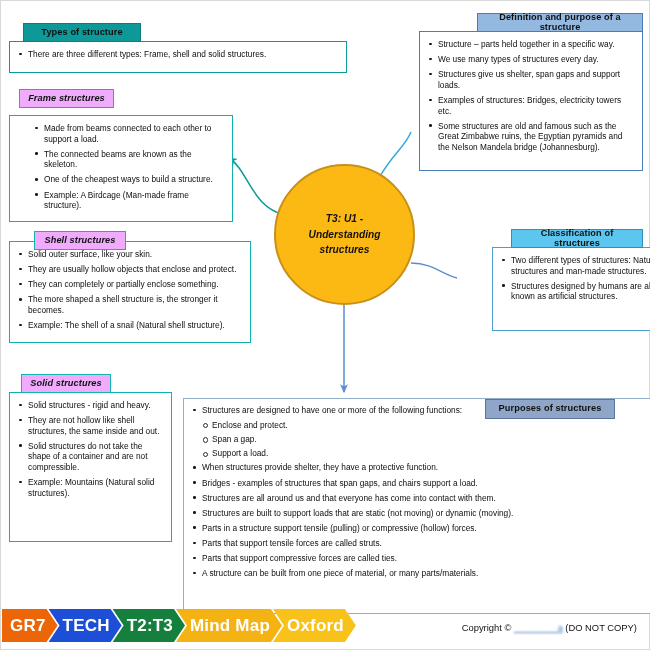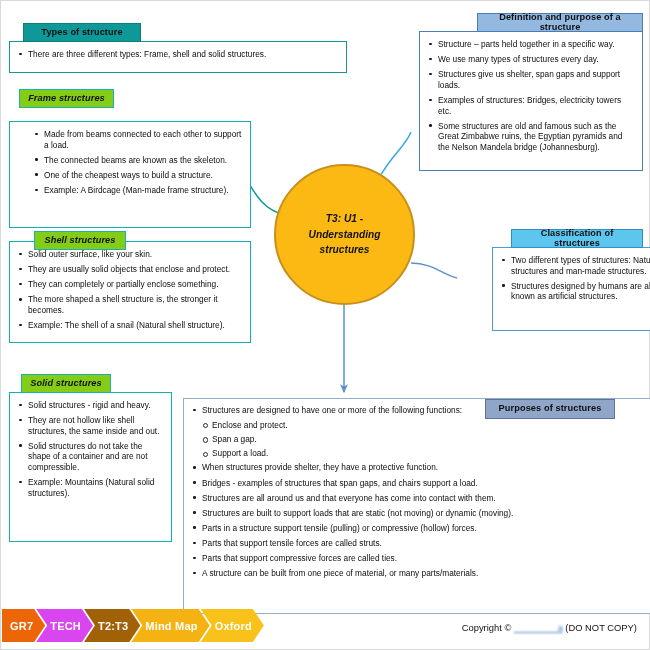--- a/index.html
+++ b/index.html
@@ -60,21 +60,21 @@
   .card .body li.sub:before{
     left:11px;top:3.2px;
     width:3.2px;height:3.2px;border-radius:50%;
     background:transparent;
     border:0.9px solid #2b2b2b;
   }
 
   
   .teal-dark .hdr{background:#0f9898;border:1px solid #0c7d7d;}
   .teal-dark .body{border:1.6px solid #0f9898;}
-  .teal-bright .hdr{background:#84cc16;border:1px solid #12b5b1;font-style:italic;}
+  .teal-bright .hdr{background:#f0abfc;border:1px solid #12b5b1;font-style:italic;}
   .teal-bright .body{border:1.6px solid #12b0ae;}
 
   
   .blue-mid .hdr{background:#93b9e0;border:1px solid #4a7cb5;}
   .blue-mid .body{border:1.4px solid #4a7cb5;}
   .blue-light .hdr{background:#5cc6ef;border:1px solid #2f8fc0;}
   .blue-light .body{border:1.4px solid #4a9fd0;}
   .blue-gray .hdr{background:#8fa6c8;border:1px solid #5a74a0;}
   .blue-gray .body{border:1.4px solid #93aecd;}
 
@@ -101,21 +101,21 @@
   
   #bottom-bar{
     position:absolute;left:1px;bottom:7px;height:33px;
     display:flex;align-items:stretch;
     z-index:8;
   }
   .crumb{
     position:relative;
     display:flex;align-items:center;justify-content:center;
     color:#ffffff;font-weight:bold;
-    font-size:11px;
+    font-size:17px;
     padding:0 12px 0 14px;
     margin-right:-9px;
     box-sizing:border-box;
     clip-path:polygon(0 0, calc(100% - 11px) 0, 100% 50%, calc(100% - 11px) 100%, 0 100%, 11px 50%);
     letter-spacing:0.2px;
     white-space:nowrap;
   }
   .crumb:first-child{
     clip-path:polygon(0 0, calc(100% - 11px) 0, 100% 50%, calc(100% - 11px) 100%, 0 100%);
     padding-left:8px;
@@ -175,36 +175,36 @@
     <div class="hdr" style="left:14px;top:0;width:118px;height:19px;">Types of structure</div>
     <div class="body" style="left:0;top:18px;width:338px;height:32px;">
       <ul>
         <li>There are three different types:  Frame, shell and solid structures.</li>
       </ul>
     </div>
   </div>
 
   <div class="card teal-bright" style="left:8px;top:88px;width:206px;height:125px;">
     <div class="hdr" style="left:10px;top:0;width:95px;height:19px;">Frame structures</div>
-    <div class="body" style="left:0;top:32px;width:242px;height:107px;padding-left:24px;">
+    <div class="body" style="left:0;top:26px;width:224px;height:107px;padding-left:24px;">
       <ul>
         <li>Made from beams connected to each other to support a load.</li>
         <li>The connected beams are known as the skeleton.</li>
         <li>One of the cheapest ways to build a structure.</li>
         <li>Example:  A Birdcage (Man-made frame structure).</li>
       </ul>
     </div>
   </div>
 
   <div class="card teal-bright" style="left:8px;top:230px;width:242px;height:128px;">
     <div class="hdr" style="left:25px;top:0;width:92px;height:19px;">Shell structures</div>
     <div class="body" style="left:0;top:10px;width:242px;height:102px;">
       <ul>
         <li>Solid outer surface, like your skin.</li>
-        <li>They are usually solid objects that enclose and protect.</li>
+        <li>They are usually hollow objects that enclose and protect.</li>
         <li>They can completely or partially enclose something.</li>
         <li>The more shaped a shell structure is, the stronger it becomes.</li>
         <li>Example:  The shell of a snail (Natural shell structure).</li>
       </ul>
     </div>
   </div>
 
   <div class="card teal-bright" style="left:8px;top:373px;width:163px;height:168px;">
     <div class="hdr" style="left:12px;top:0;width:90px;height:19px;">Solid structures</div>
     <div class="body" style="left:0;top:18px;width:163px;height:150px;">
@@ -255,22 +255,22 @@
         <li>Parts in a structure support tensile (pulling) or compressive (hollow) forces.</li>
         <li>Parts that support tensile forces are called struts.</li>
         <li>Parts that support compressive forces are called ties.</li>
         <li>A structure can be built from one piece of material, or many parts/materials.</li>
       </ul>
     </div>
   </div>
 
   <div id="bottom-bar">
     <div class="crumb" style="background:#ec6608;">GR7</div>
-    <div class="crumb" style="background:#d946ef;">TECH</div>
-    <div class="crumb" style="background:#a16207;">T2:T3</div>
+    <div class="crumb" style="background:#1d4ed8;">TECH</div>
+    <div class="crumb" style="background:#15803d;">T2:T3</div>
     <div class="crumb" style="background:#f5b313;">Mind Map</div>
     <div class="crumb" style="background:#f9c21a;">Oxford</div>
   </div>
 
   <div id="copyright">
     <span>Copyright © </span><span class="redacted">&nbsp;&nbsp;&nbsp;&nbsp;&nbsp;&nbsp;&nbsp;&nbsp;&nbsp;&nbsp;&nbsp;&nbsp;&nbsp;&nbsp;&nbsp;&nbsp;&nbsp;&nbsp;&nbsp;a</span><span> (DO NOT COPY)</span>
   </div>
 
 </div>
 

